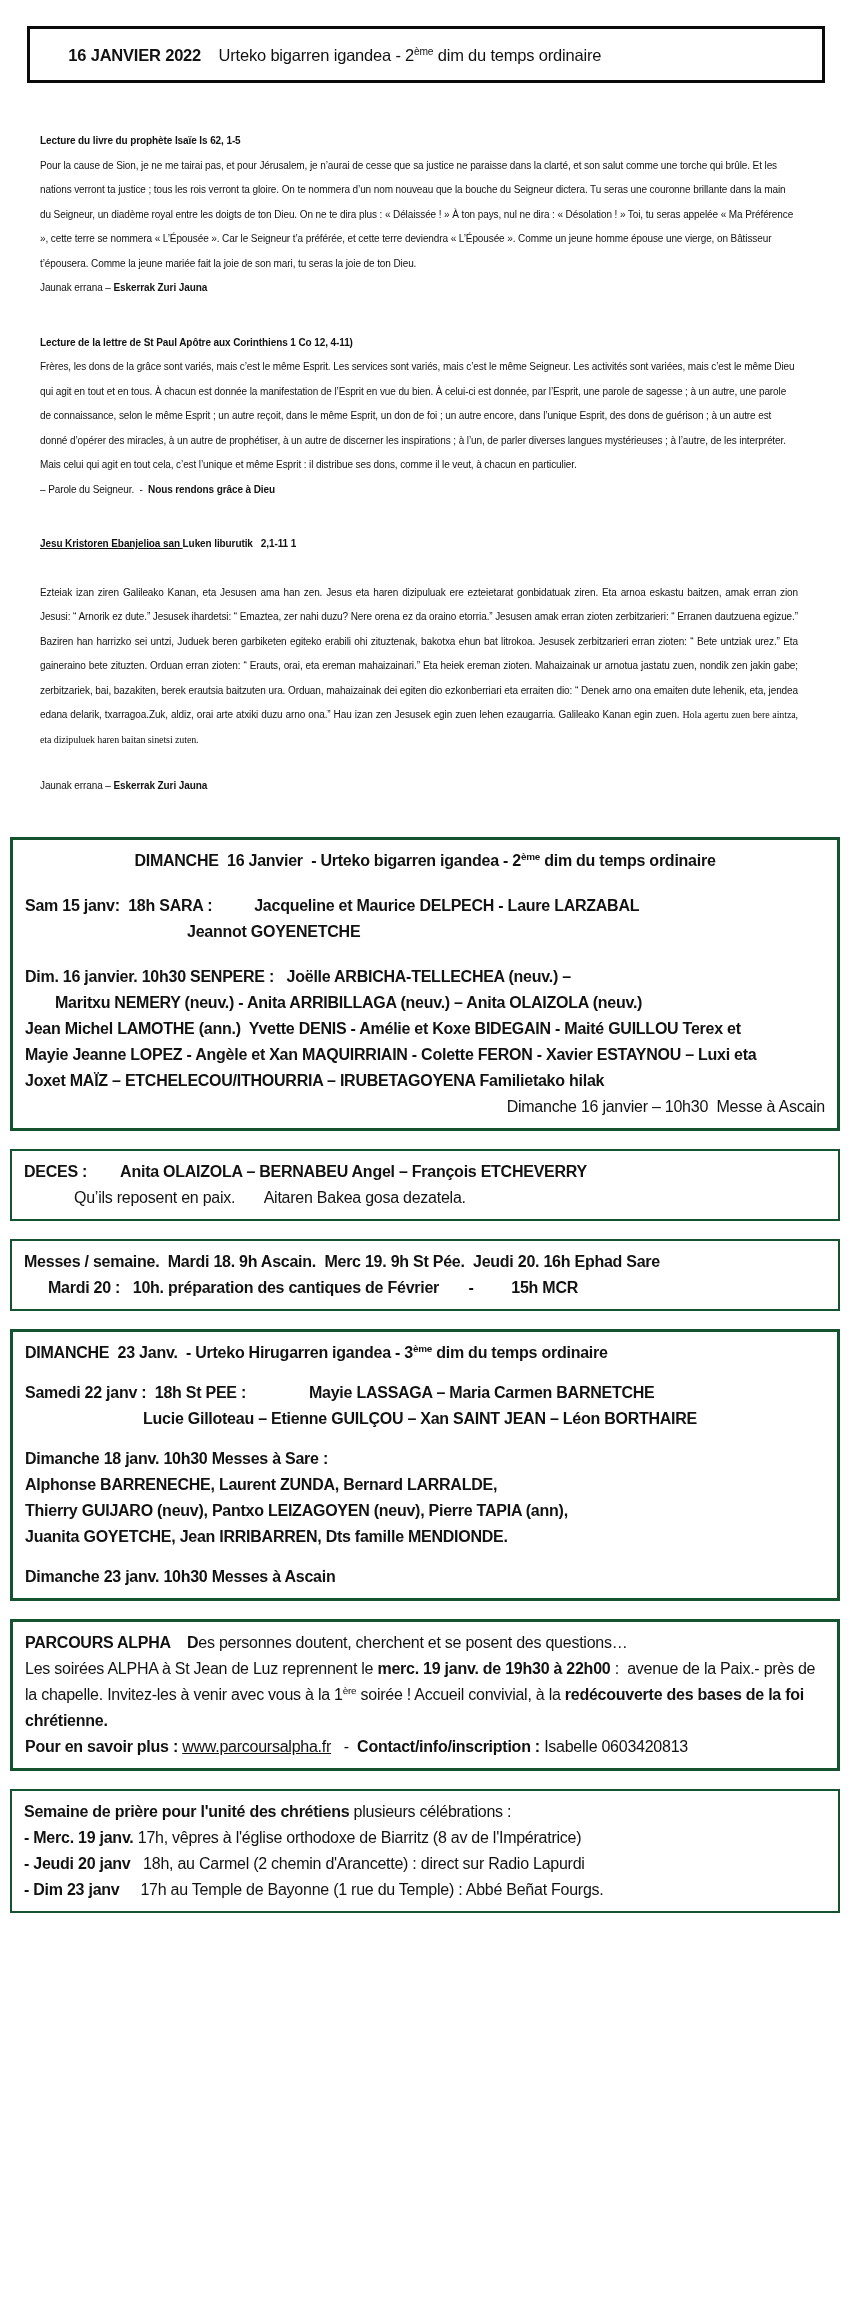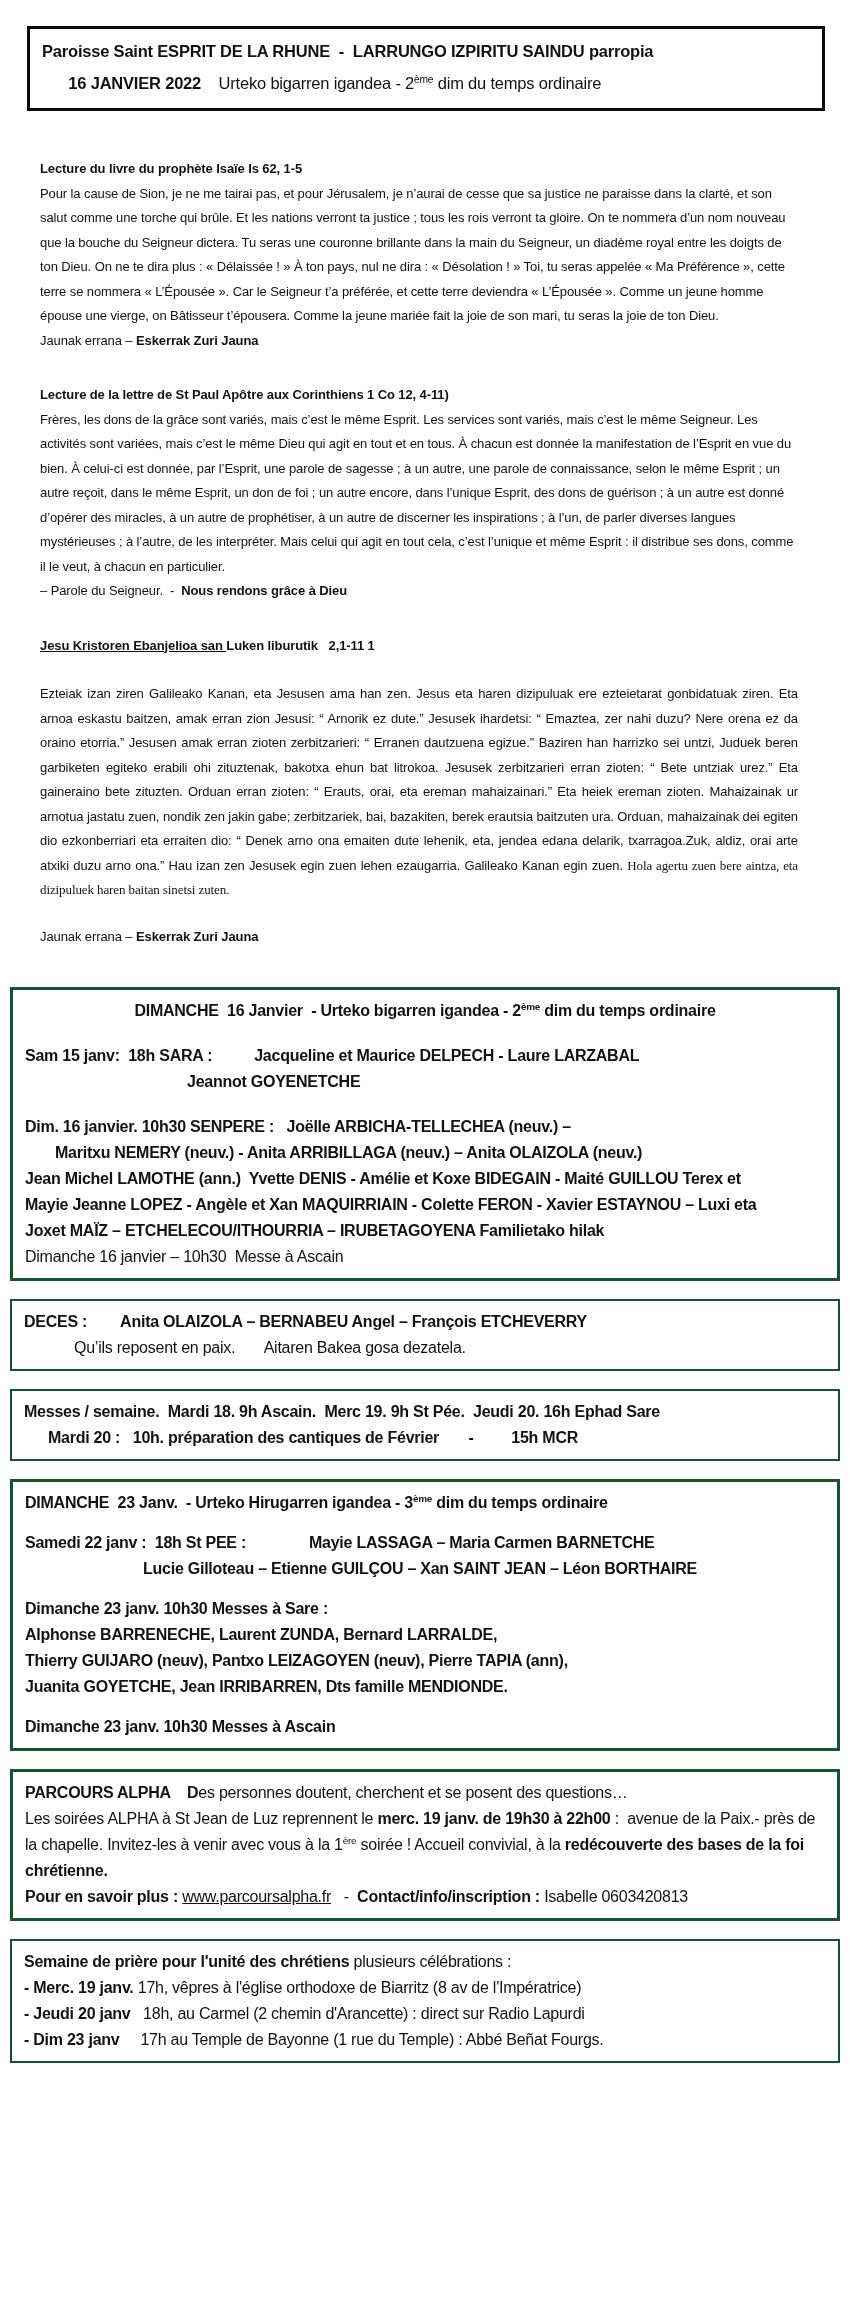--- a/index.html
+++ b/index.html
@@ -21,57 +21,56 @@
   .header-box {
     margin:26px 25px 0 27px;
     border:3px solid #0a0a0a;
     padding:8px 12px 11px 12px;
     font-size:16.5px; line-height:28px;
     letter-spacing:-0.2px;
   }
   .header-box .hline2 { margin-top:4px; }
 
   
-  .content { margin:46px 52px 0 40px; font-size:13px; line-height:24.5px; letter-spacing:-0.1px; }
+  .content { margin:46px 52px 0 40px; font-size:10px; line-height:24.5px; letter-spacing:-0.1px; }
   .reading { margin-top:0; }
   .reading + .reading { margin-top:30px; }
   .reading-title { font-weight:700; }
   .reading-body { text-align:left; }
   .reading-body.justify { text-align:justify; }
   .reading-footer { margin-top:0; }
   .reading-footer.gap { margin-top:22px; }
   .gospel-body-gap { margin-top:24px; }
 
   
   .boxes { margin:38px 10px 0 10px; }
   .notice {
     border:3px solid #14532d;
     padding:8px 12px;
     font-size:16px; line-height:26px; letter-spacing:-0.25px;
   }
   .notice + .notice { margin-top:18px; }
   .notice .blank { height:19px; }
   .notice .blank-sm { height:14px; }
   .center { text-align:center; }
-  .right { text-align:left; }
+  .right { text-align:right; }
   .ind-jeannot { padding-left:162px; }
   .ind-maritxu { padding-left:30px; }
   .ind-quils   { padding-left:50px; }
   .ind-mardi   { padding-left:24px; }
   .ind-lucie   { padding-left:118px; }
   .notice-thin { border-width:2.5px; }
   .alpha-par { }
 </style>
 </head>
 <body>
 
 <div class="page">
 
   <div class="header-box">
-    <div class="line"><span class="b">Paroisse Saint ESPRIT DE LA RHUNE  -  LARRUNGO IZPIRITU SAINDU parropia</span></div>
     <div class="line hline2"><span class="b">      16 JANVIER 2022</span><span>    Urteko bigarren igandea - 2</span><span class="sup">ème</span><span> dim du temps ordinaire</span></div>
   </div>
 
   <div class="content">
 
     <div class="reading">
       <div class="line reading-title"><span class="b">Lecture du livre du prophète Isaïe Is 62, 1-5</span></div>
       <div class="reading-body">Pour la cause de Sion, je ne me tairai pas, et pour Jérusalem, je n’aurai de cesse que sa justice ne paraisse dans la clarté, et son salut comme une torche qui brûle. Et les nations verront ta justice ; tous les rois verront ta gloire. On te nommera d’un nom nouveau que la bouche du Seigneur dictera. Tu seras une couronne brillante dans la main du Seigneur, un diadème royal entre les doigts de ton Dieu. On ne te dira plus : « Délaissée ! » À ton pays, nul ne dira : « Désolation ! » Toi, tu seras appelée « Ma Préférence », cette terre se nommera « L’Épousée ». Car le Seigneur t’a préférée, et cette terre deviendra « L’Épousée ». Comme un jeune homme épouse une vierge, on Bâtisseur t’épousera. Comme la jeune mariée fait la joie de son mari, tu seras la joie de ton Dieu.</div>
       <div class="line reading-footer"><span>Jaunak errana – </span><span class="b i">Eskerrak Zuri Jauna</span></div>
     </div>
@@ -115,21 +114,21 @@
       <div class="line"><span class="b">Messes / semaine.  Mardi 18. 9h Ascain.  Merc 19. 9h St Pée.  Jeudi 20. 16h Ephad Sare</span></div>
       <div class="line ind-mardi"><span class="b">Mardi 20 :   10h. </span><span class="b i">préparation des cantiques de Février</span><span class="b">       -         15h MCR</span></div>
     </div>
 
     <div class="notice">
       <div class="line"><span class="b">DIMANCHE  23 Janv.  - Urteko Hirugarren igandea - 3</span><span class="b sup">ème</span><span class="b"> dim du temps ordinaire</span></div>
       <div class="blank-sm"></div>
       <div class="line"><span class="b">Samedi 22 janv :  18h St PEE :               Mayie LASSAGA – Maria Carmen BARNETCHE</span></div>
       <div class="line ind-lucie"><span class="b">Lucie Gilloteau – Etienne GUILÇOU – Xan SAINT JEAN – Léon BORTHAIRE</span></div>
       <div class="blank-sm"></div>
-      <div class="line"><span class="b">Dimanche 23 janv. 10h30 Messes à Sare :</span></div>
+      <div class="line"><span class="b">Dimanche 18 janv. 10h30 Messes à Sare :</span></div>
       <div class="line"><span class="b">Alphonse BARRENECHE, Laurent ZUNDA, Bernard LARRALDE,</span></div>
       <div class="line"><span class="b">Thierry GUIJARO (neuv), Pantxo LEIZAGOYEN (neuv), Pierre TAPIA (ann),</span></div>
       <div class="line"><span class="b">Juanita GOYETCHE, Jean IRRIBARREN, Dts famille MENDIONDE.</span></div>
       <div class="blank-sm"></div>
       <div class="line"><span class="b">Dimanche 23 janv. 10h30 Messes à Ascain</span></div>
     </div>
 
 
     <div class="notice">
       <div class="line"><span class="b">PARCOURS ALPHA    D</span><span>es personnes doutent, cherchent et se posent des questions…</span></div>

